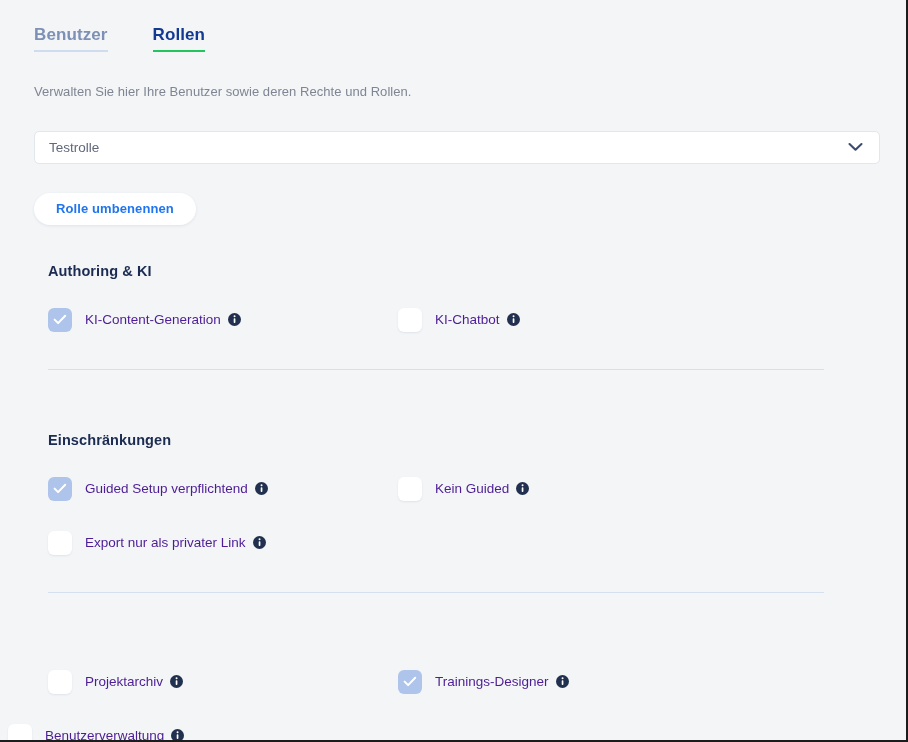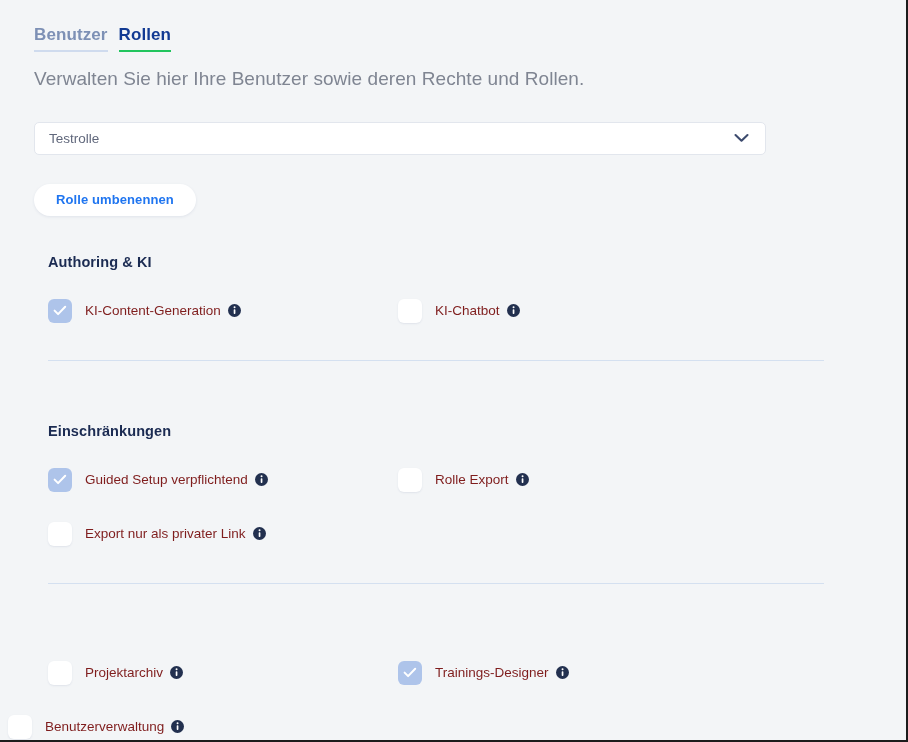--- a/index.html
+++ b/index.html
@@ -26,21 +26,21 @@
   .inner {
     position: absolute;
     left: 0; top: 0; right: 0; bottom: 0;
     padding: 0;
   }
 
   
   .tabs {
     display: flex;
     align-items: flex-end;
-    gap: 11px;
+    gap: 45px;
     padding: 26px 0 0 34px;
   }
   .tab {
     font-size: 17px;
     font-weight: bold;
     letter-spacing: 0.1px;
     padding-bottom: 5px;
     cursor: pointer;
     line-height: 1.1;
   }
@@ -48,31 +48,31 @@
     color: #7d90b5;
     border-bottom: 2px solid #cfdbee;
   }
   .tab-active {
     color: #123a93;
     border-bottom: 2px solid #22c55e;
   }
 
   
   .subtitle {
-    margin: 16px 0 0 34px;
-    font-size: 19px;
+    margin: 32px 0 0 34px;
+    font-size: 13px;
     color: #7f8592;
     letter-spacing: 0.05px;
   }
 
   
   .select-wrap {
     position: relative;
     margin: 32px 0 0 34px;
-    width: 732px;
+    width: 846px;
     height: 33px;
     background: #ffffff;
     border: 1px solid #e2e6ed;
     border-radius: 5px;
     box-sizing: border-box;
     display: flex;
     align-items: center;
     cursor: pointer;
   }
   .select-value {
@@ -167,21 +167,21 @@
     box-shadow: 0 1px 2px rgba(60,80,130,0.10);
   }
   .checkbox.checked {
     background: #aec4ea;
   }
   .checkbox .tick { display: none; }
   .checkbox.checked .tick { display: block; }
 
   .cb-label {
     font-size: 13.5px;
-    color: #7f1d1d;
+    color: #4c1d95;
     margin-left: 13px;
     white-space: nowrap;
   }
   .info-icon {
     margin-left: 7px;
     display: inline-flex;
     align-items: center;
     cursor: pointer;
   }
 
@@ -274,21 +274,21 @@
                 <span class="info-icon">
                   <svg width="13" height="13" viewBox="0 0 13 13">
                     <circle cx="6.5" cy="6.5" r="6.5" fill="#22304f"></circle>
                     <rect x="5.7" y="5.3" width="1.7" height="4.6" rx="0.7" fill="#ffffff"></rect>
                     <circle cx="6.55" cy="3.3" r="1" fill="#ffffff"></circle>
                   </svg>
                 </span>
               </div>
               <div class="cb-item cb-col-right">
                 <div class="checkbox unchecked"></div>
-                <span class="cb-label">Rolle Export</span>
+                <span class="cb-label">Kein Guided</span>
                 <span class="info-icon">
                   <svg width="13" height="13" viewBox="0 0 13 13">
                     <circle cx="6.5" cy="6.5" r="6.5" fill="#22304f"></circle>
                     <rect x="5.7" y="5.3" width="1.7" height="4.6" rx="0.7" fill="#ffffff"></rect>
                     <circle cx="6.55" cy="3.3" r="1" fill="#ffffff"></circle>
                   </svg>
                 </span>
               </div>
             </div>
             <div class="row">

